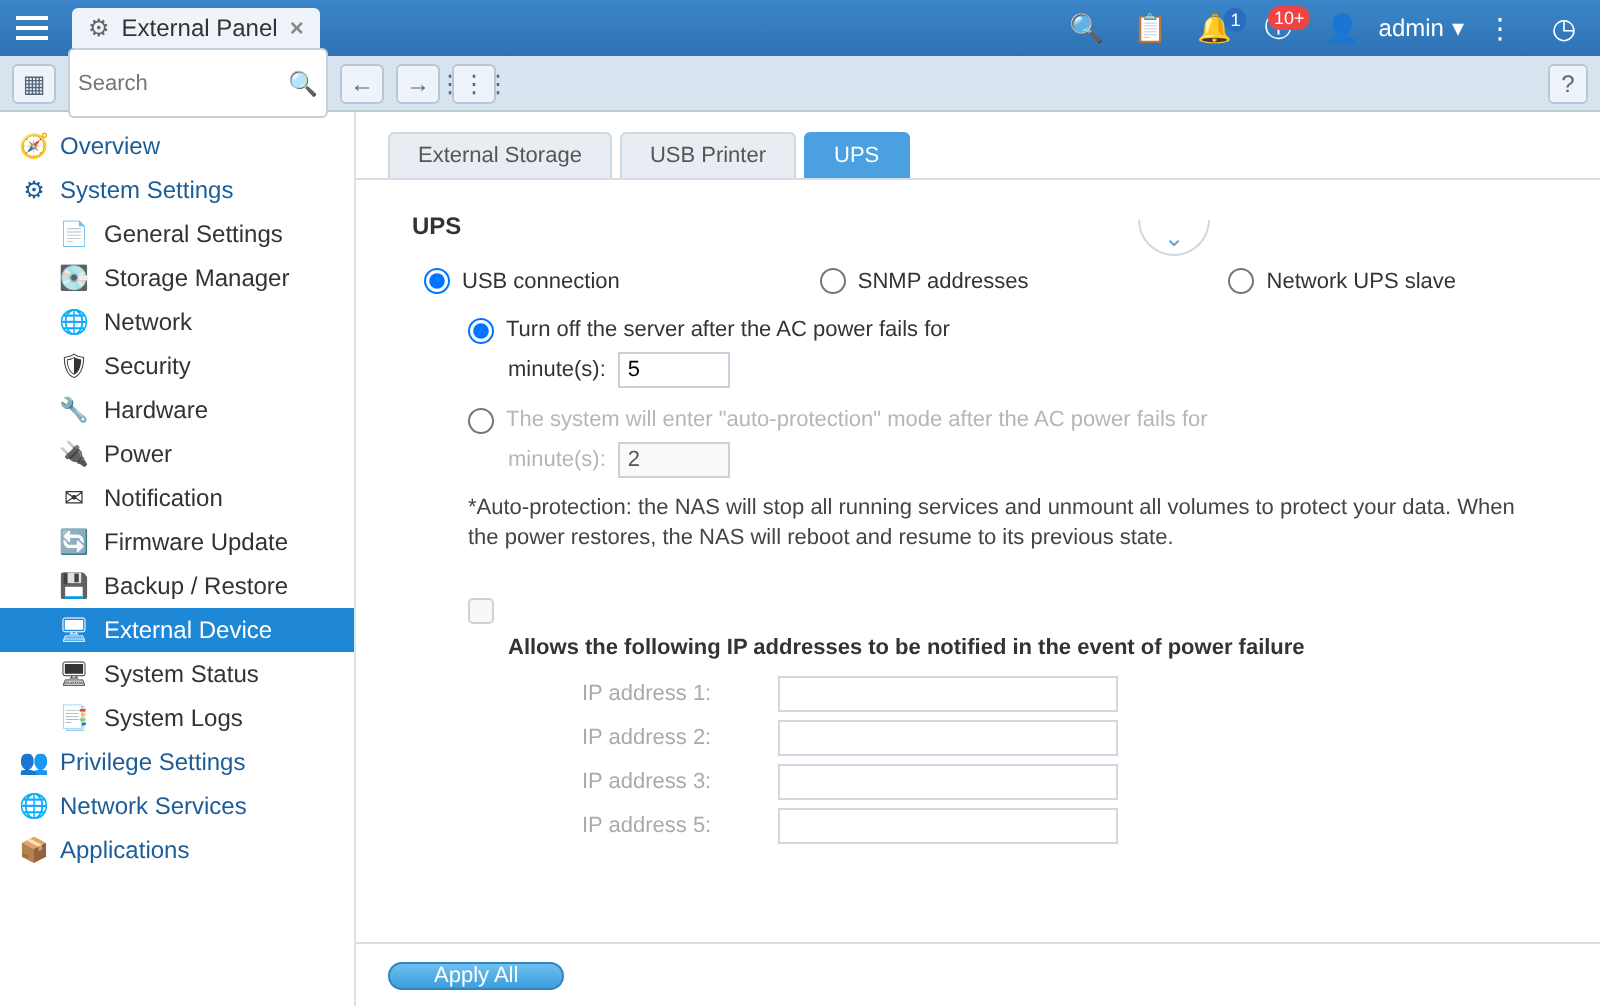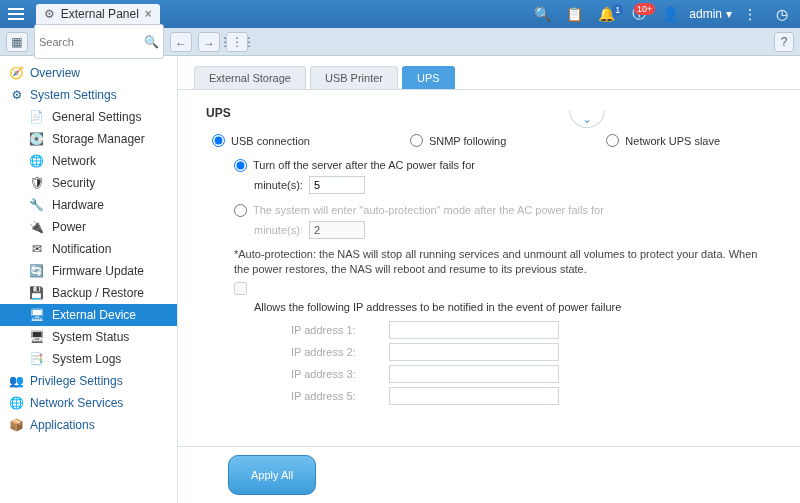--- a/index.html
+++ b/index.html
@@ -39,28 +39,28 @@
   .ctab{background:#e7edf2;border:1px solid #cfd8e0;border-bottom:none;padding:5px 14px;font-size:11px;color:#555;border-radius:3px 3px 0 0;cursor:pointer;}
   .ctab.active{background:#4aa0e0;color:#fff;border-color:#4aa0e0;}
   .panel{flex:1;overflow-y:auto;padding:16px 28px 10px;font-size:11px;color:#333;}
   .panel h3{font-size:12px;font-weight:bold;margin-bottom:14px;}
   .radio-row{display:flex;gap:100px;margin-bottom:12px;padding-left:6px;}
   .radio-row label{display:flex;align-items:flex-end;gap:6px;cursor:pointer;}
   .sub{padding-left:28px;margin-bottom:8px;margin-top:10px;}
   .sub label{display:flex;align-items:flex-start;gap:6px;}
   .indent{margin-left:20px;margin-top:4px;display:flex;align-items:center;gap:6px;}
   .num{width:56px;border:1px solid #c9d2da;height:18px;padding:0 4px;font-size:11px;}
-  .note{padding-left:28px;color:#444;font-size:11px;line-height:1.4;margin:6px 0 4px;}
+  .note{padding-left:28px;color:#444;font-size:11px;line-height:1.4;margin:6px 0 21px;}
   .chk{padding-left:28px;color:#aaa;margin-bottom:6px;display:flex;align-items:center;gap:6px;}
-  .allow{padding-left:48px;margin-bottom:8px;}
+  .allow{padding-left:48px;margin-bottom:8px;font-weight:bold;}
   .iprow{padding-left:48px;display:flex;align-items:center;gap:8px;margin-bottom:4px;color:#aaa;}
   .iprow .lbl{width:90px;margin-left:37px;}
   .iprow input{width:170px;height:18px;border:1px solid #d0d7de;background:#fff;}
   .footer{border-top:1px solid #d6dde4;padding:8px 16px;}
-  .apply{background:linear-gradient(#6fc0ef,#3c9ddc);color:#fff;border:1px solid #2f86c2;border-radius:10px;padding:13px 22px;font-size:11px;cursor:pointer;margin-left:34px;}
+  .apply{background:linear-gradient(#6fc0ef,#3c9ddc);color:#fff;border:1px solid #2f86c2;border-radius:10px;padding:0 22px;font-size:11px;cursor:pointer;}
   .disabled{color:#b6b6b6;}
   .dropcircle{position:absolute;left:50%;top:54px;transform:translateX(80px);width:36px;height:18px;border:1px solid #cfd8e0;border-top:none;border-radius:0 0 18px 18px;background:#fff;display:flex;align-items:center;justify-content:center;color:#6aa0cc;font-size:12px;}
 </style>
 </head>
 <body>
 
 <div class="topbar">
   <div class="hamburger">
       <span></span>
       <span></span>
@@ -181,21 +181,21 @@
     <div class="panel">
       <h3>UPS</h3>
 
       <div class="radio-row">
         <label>
             <input type="radio" name="conn" checked="" style="">
             <span>USB connection</span>
           </label>
         <label>
             <input type="radio" name="conn" style="">
-            <span>SNMP following</span>
+            <span>SNMP addresses</span>
           </label>
         <label>
             <input type="radio" name="conn" style="">
             <span>Network UPS slave</span>
           </label>
       </div>
 
       <div class="sub">
         <label>
           <input type="radio" name="act" checked="" style="">

